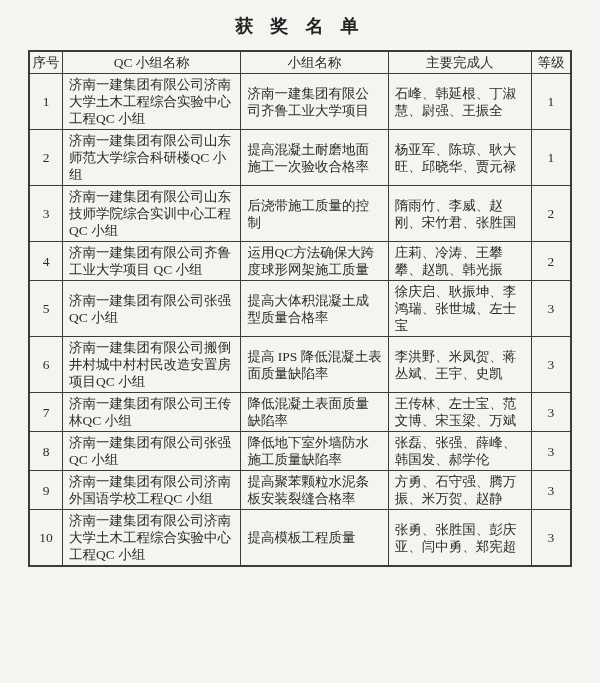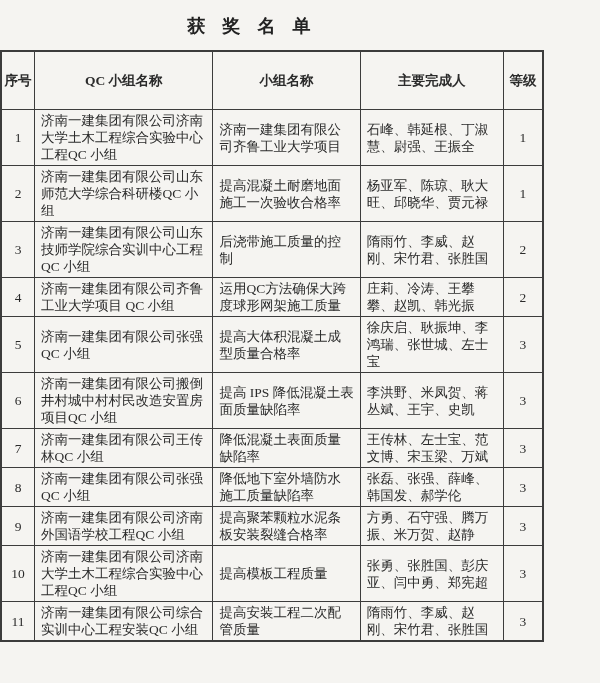--- a/index.html
+++ b/index.html
@@ -10,21 +10,21 @@
   * { box-sizing: border-box; margin: 0; padding: 0; }
   html, body {
     width: 600px;
     height: 683px;
     overflow: hidden;
     background: var(--bg);
     color: var(--text);
     font-family: "Liberation Serif", "DejaVu Serif", serif;
   }
   .page {
-    width: 504px;
+    width: 600px;
     height: 683px;
     padding-top: 14px;
   }
   .doc-title {
     text-align: center;
     font-size: 18px;
     font-weight: bold;
     letter-spacing: 0.35em;
     margin-bottom: 12px;
     color: #222;
@@ -40,25 +40,25 @@
   table.award-table td {
     border: 1px solid var(--border);
     vertical-align: middle;
     font-size: 13.5px;
     line-height: 17px;
     padding: 2px 6px;
     word-break: break-word;
   }
   table.award-table { border: 2px solid var(--border); }
   th {
-    font-weight: bold;
+    font-weight: normal;
     font-size: 14px;
     line-height: 20px;
     text-align: center;
-    padding: 20px 2px !important;
+    padding: 2px 2px !important;
     margin-left: 20px;
   }
   col.c-no    { width: 6.2%; }
   col.c-group { width: 32.9%; }
   col.c-ach   { width: 27.2%; }
   col.c-who   { width: 26.4%; }
   col.c-grade { width: 7.3%; }
   td.cell-no, td.cell-grade {
     text-align: center;
     padding: 2px 1px;
@@ -164,23 +164,16 @@
   </tr>
 
   <tr>
     <td class="cell-no">10</td>
     <td class="cell-group">济南一建集团有限公司济南大学土木工程综合实验中心工程QC 小组</td>
     <td class="cell-achievement">提高模板工程质量</td>
     <td class="cell-contributors">张勇、张胜国、彭庆亚、闫中勇、郑宪超</td>
     <td class="cell-grade">3</td>
   </tr>
 
-  <tr>
-    <td class="cell-no">11</td>
-    <td class="cell-group">济南一建集团有限公司综合实训中心工程安装QC 小组</td>
-    <td class="cell-achievement">提高安装工程二次配管质量</td>
-    <td class="cell-contributors">隋雨竹、李威、赵刚、宋竹君、张胜国</td>
-    <td class="cell-grade">3</td>
-  </tr>
 
 </tbody>
   </table>
 </div>
 
 </body></html>

